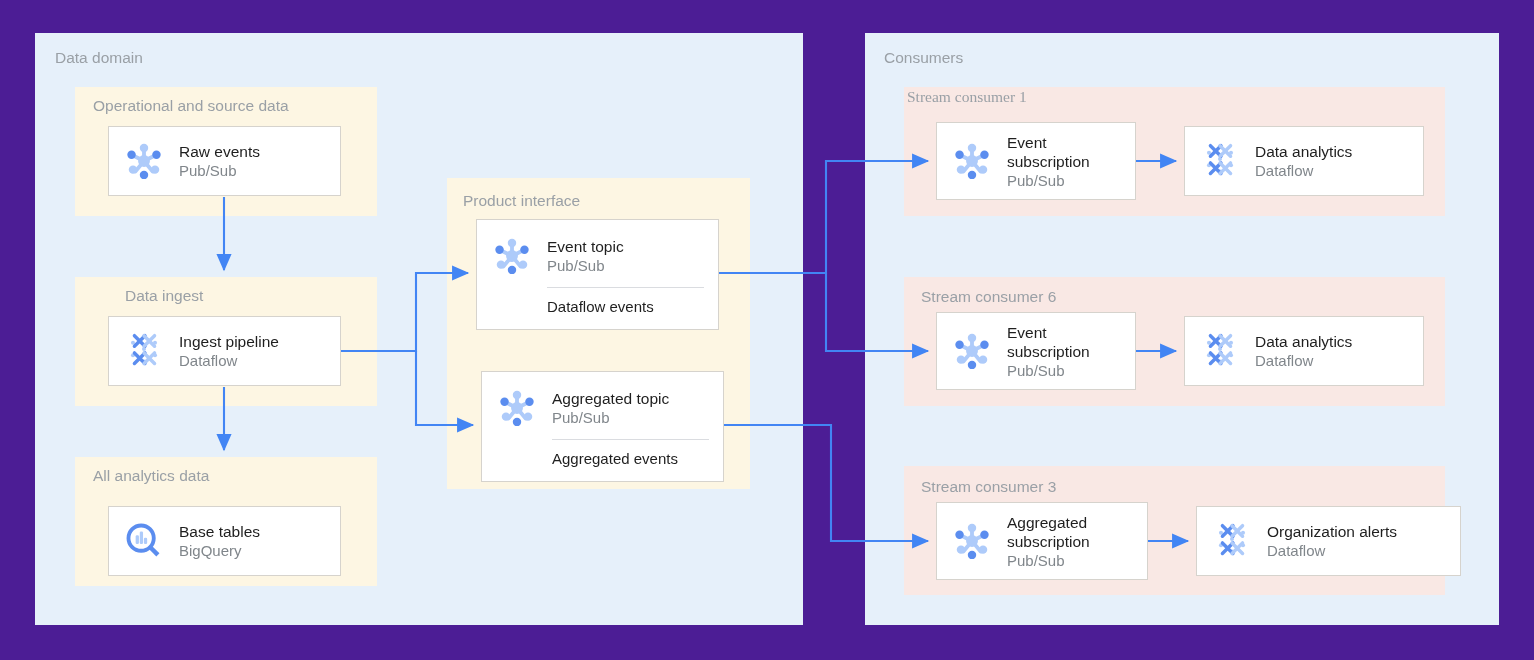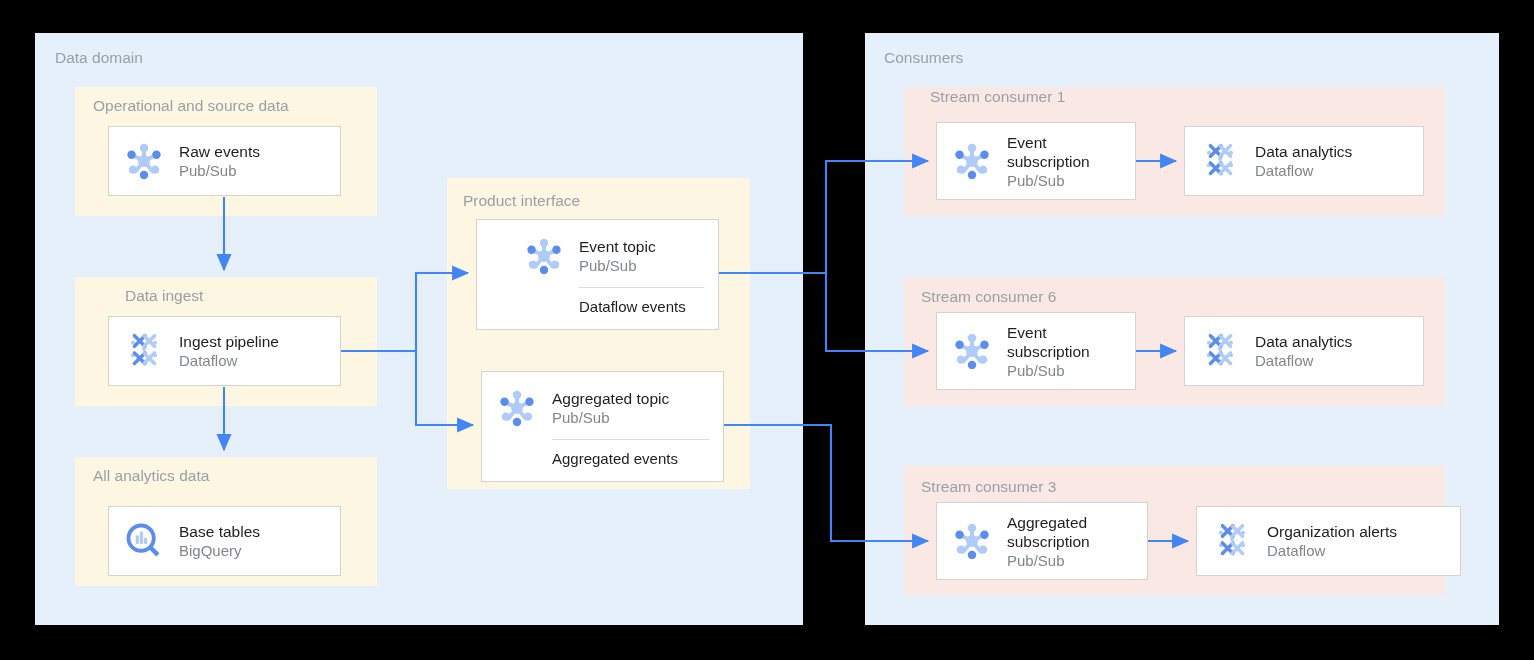--- a/index.html
+++ b/index.html
@@ -8,21 +8,21 @@
     background: #ffffff;
   }
   body {
     font-family: "Liberation Sans", sans-serif;
     -webkit-font-smoothing: antialiased;
   }
   #canvas {
     position: relative;
     width: 1534px;
     height: 660px;
-    background: #000000;
+    background: #4c1d95;
     overflow: hidden;
   }
 
   
   .panel {
     position: absolute;
     box-sizing: border-box;
   }
   .panel-outer { background: #e6f0fa; }
   .panel-yellow { background: #fdf6e3; }
@@ -192,21 +192,21 @@
       <div class="card-text">
         <div class="card-title">Base tables</div>
         <div class="card-sub">BigQuery</div>
       </div>
     </div>
   </div>
 
   <div class="panel panel-yellow" style="left:447px; top:178px; width:303px; height:311px;"></div>
   <div class="panel-label" style="left:463px; top:192px;">Product interface</div>
 
-  <div class="card" style="left:476px; top:219px; width:243px; height:111px;padding-left:32px;">
+  <div class="card" style="left:476px; top:219px; width:243px; height:111px;">
     <div class="card-main">
       <svg class="card-icon" viewBox="0 0 48 48">
         <g stroke="#aecbfa" stroke-width="4" stroke-linecap="round">
           <line x1="24" y1="24" x2="24" y2="11"></line>
           <line x1="24" y1="24" x2="12" y2="18"></line>
           <line x1="24" y1="24" x2="36" y2="18"></line>
           <line x1="24" y1="24" x2="15" y2="35"></line>
           <line x1="24" y1="24" x2="33" y2="35"></line>
         </g>
         <circle cx="24" cy="24" r="6.2" fill="#aecbfa"></circle>
@@ -250,21 +250,21 @@
       </div>
     </div>
     <div class="card-divider"></div>
     <div class="card-foot">Aggregated events</div>
   </div>
 
   <div class="panel panel-outer" style="left:865px; top:33px; width:634px; height:592px;"></div>
   <div class="panel-label" style="left:884px; top:49px;">Consumers</div>
 
   <div class="panel panel-pink" style="left:904px; top:87px; width:541px; height:129px;"></div>
-  <div class="panel-label" style="left:930px; top:88px;">Stream consumer 1</div>
+  <div class="panel-label" style="left:907px; top:88px;font-family:Liberation Serif, serif;">Stream consumer 1</div>
 
   <div class="card" style="left:936px; top:122px; width:200px; height:78px;">
     <div class="card-main">
       <svg class="card-icon" viewBox="0 0 48 48">
         <g stroke="#aecbfa" stroke-width="4" stroke-linecap="round">
           <line x1="24" y1="24" x2="24" y2="11"></line>
           <line x1="24" y1="24" x2="12" y2="18"></line>
           <line x1="24" y1="24" x2="36" y2="18"></line>
           <line x1="24" y1="24" x2="15" y2="35"></line>
           <line x1="24" y1="24" x2="33" y2="35"></line>

